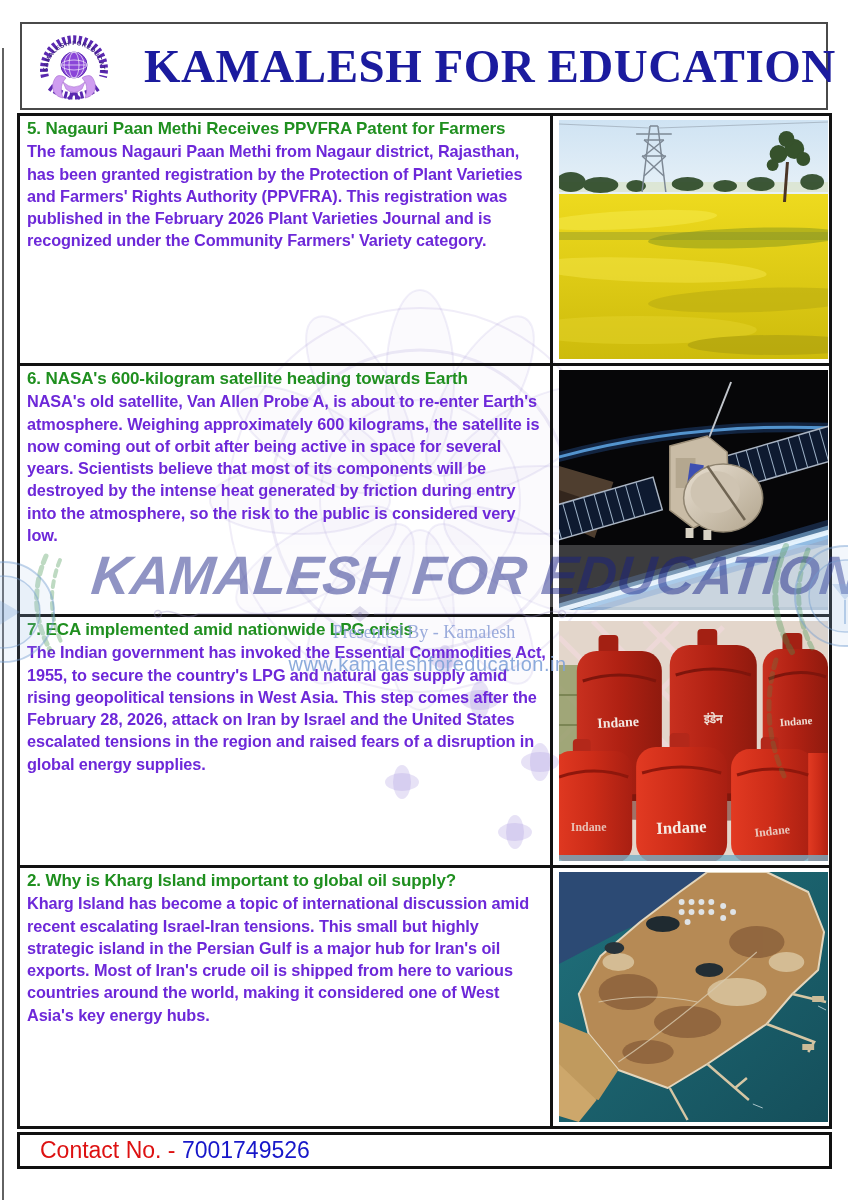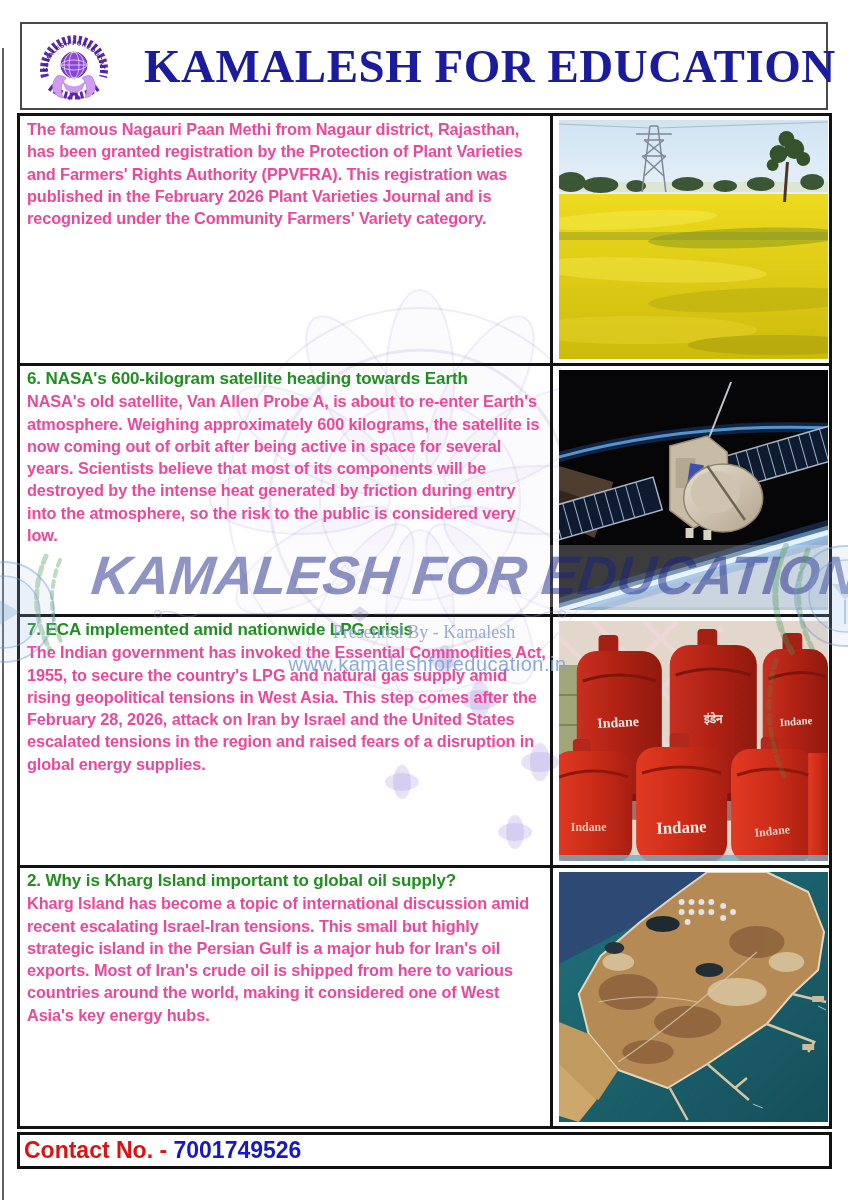--- a/index.html
+++ b/index.html
@@ -15,25 +15,25 @@
 
   
   .main-box{position:absolute;left:17px;top:113px;width:809px;border:3px solid #121212;background:transparent;z-index:1;}
   .row{display:grid;grid-template-columns:1fr 276px;}
   .row.sep{border-bottom:3px solid #121212;}
   .cell-text{border-right:3px solid #121212;padding:2px 2px 0 7px;overflow:hidden;background:transparent;}
   .cell-img{padding:4px 1px 4px 6px;background:transparent;}
   .cell-img svg{display:block;width:100%;height:100%;}
   .r5{height:247px;} .r6{height:248px;} .r7{height:248px;} .r8{height:258px;}
   .headline{font-weight:700;font-size:17px;line-height:22.3px;color:#1f8f1f;letter-spacing:-.1px;}
-  .bodytext{font-weight:700;font-size:16.3px;line-height:22.3px;color:#ec4899;letter-spacing:-.1px;}
+  .bodytext{font-weight:700;font-size:16.3px;line-height:22.3px;color:#6d28d9;letter-spacing:-.1px;}
 
   
   .footer-box{position:absolute;left:17px;top:1132px;width:809px;height:31px;border:3px solid #101010;background:#fff;z-index:1;}
-  .footer-line{padding-left:4px;line-height:31px;font-size:23px;font-weight:700;white-space:nowrap;}
+  .footer-line{padding-left:20px;line-height:31px;font-size:23px;font-weight:400;white-space:nowrap;}
   .contact-label{color:#dd1111;} .contact-number{color:#1717c9;}
 
   
   .wm-bigcircle{position:absolute;left:0;top:0;width:848px;height:1200px;z-index:0;pointer-events:none;}
   .wm-band{position:absolute;left:20px;top:545px;width:808px;height:62px;background:rgba(255,255,255,.22);z-index:6;pointer-events:none;}
   .wm-band span{display:block;padding-left:72px;line-height:60px;font-style:italic;font-weight:900;font-size:54px;
       letter-spacing:0px;color:rgba(24,32,132,.48);transform:skewX(-6deg);white-space:nowrap;}
   .wm-flourish{position:absolute;left:150px;top:603px;z-index:6;pointer-events:none;opacity:.55;}
   .wm-presented{position:absolute;left:20px;top:622px;width:808px;text-align:center;z-index:6;pointer-events:none;
       font-family:"Liberation Serif",serif;font-size:18px;color:rgba(138,158,214,.85);}
@@ -105,20 +105,21 @@
         <path d="M 31,57 Q 42,67 53,57 L 50,64 Q 42,71 34,64 Z"></path>
       </g>
     </svg>
     <div class="header-title">KAMALESH FOR EDUCATION</div>
   </div>
 
   <div class="main-box">
 
     <div class="row sep r5">
       <div class="cell-text">
+        <div class="headline">5. Nagauri Paan Methi Receives PPVFRA Patent for Farmers</div>
         <div class="bodytext">The famous Nagauri Paan Methi from Nagaur district, Rajasthan, has been granted registration by the Protection of Plant Varieties and Farmers' Rights Authority (PPVFRA). This registration was published in the February 2026 Plant Varieties Journal and is recognized under the Community Farmers' Variety category.</div>
       </div>
       <div class="cell-img">
         <svg viewBox="0 0 272 239" preserveAspectRatio="none">
           <defs>
             <linearGradient id="skyg" x1="0" y1="0" x2="0" y2="1">
                 <stop offset="0" stop-color="#cfe3f3"></stop>
                 <stop offset="1" stop-color="#e9f2f8"></stop>
               </linearGradient>
             <linearGradient id="fieldg" x1="0" y1="0" x2="0" y2="1">

